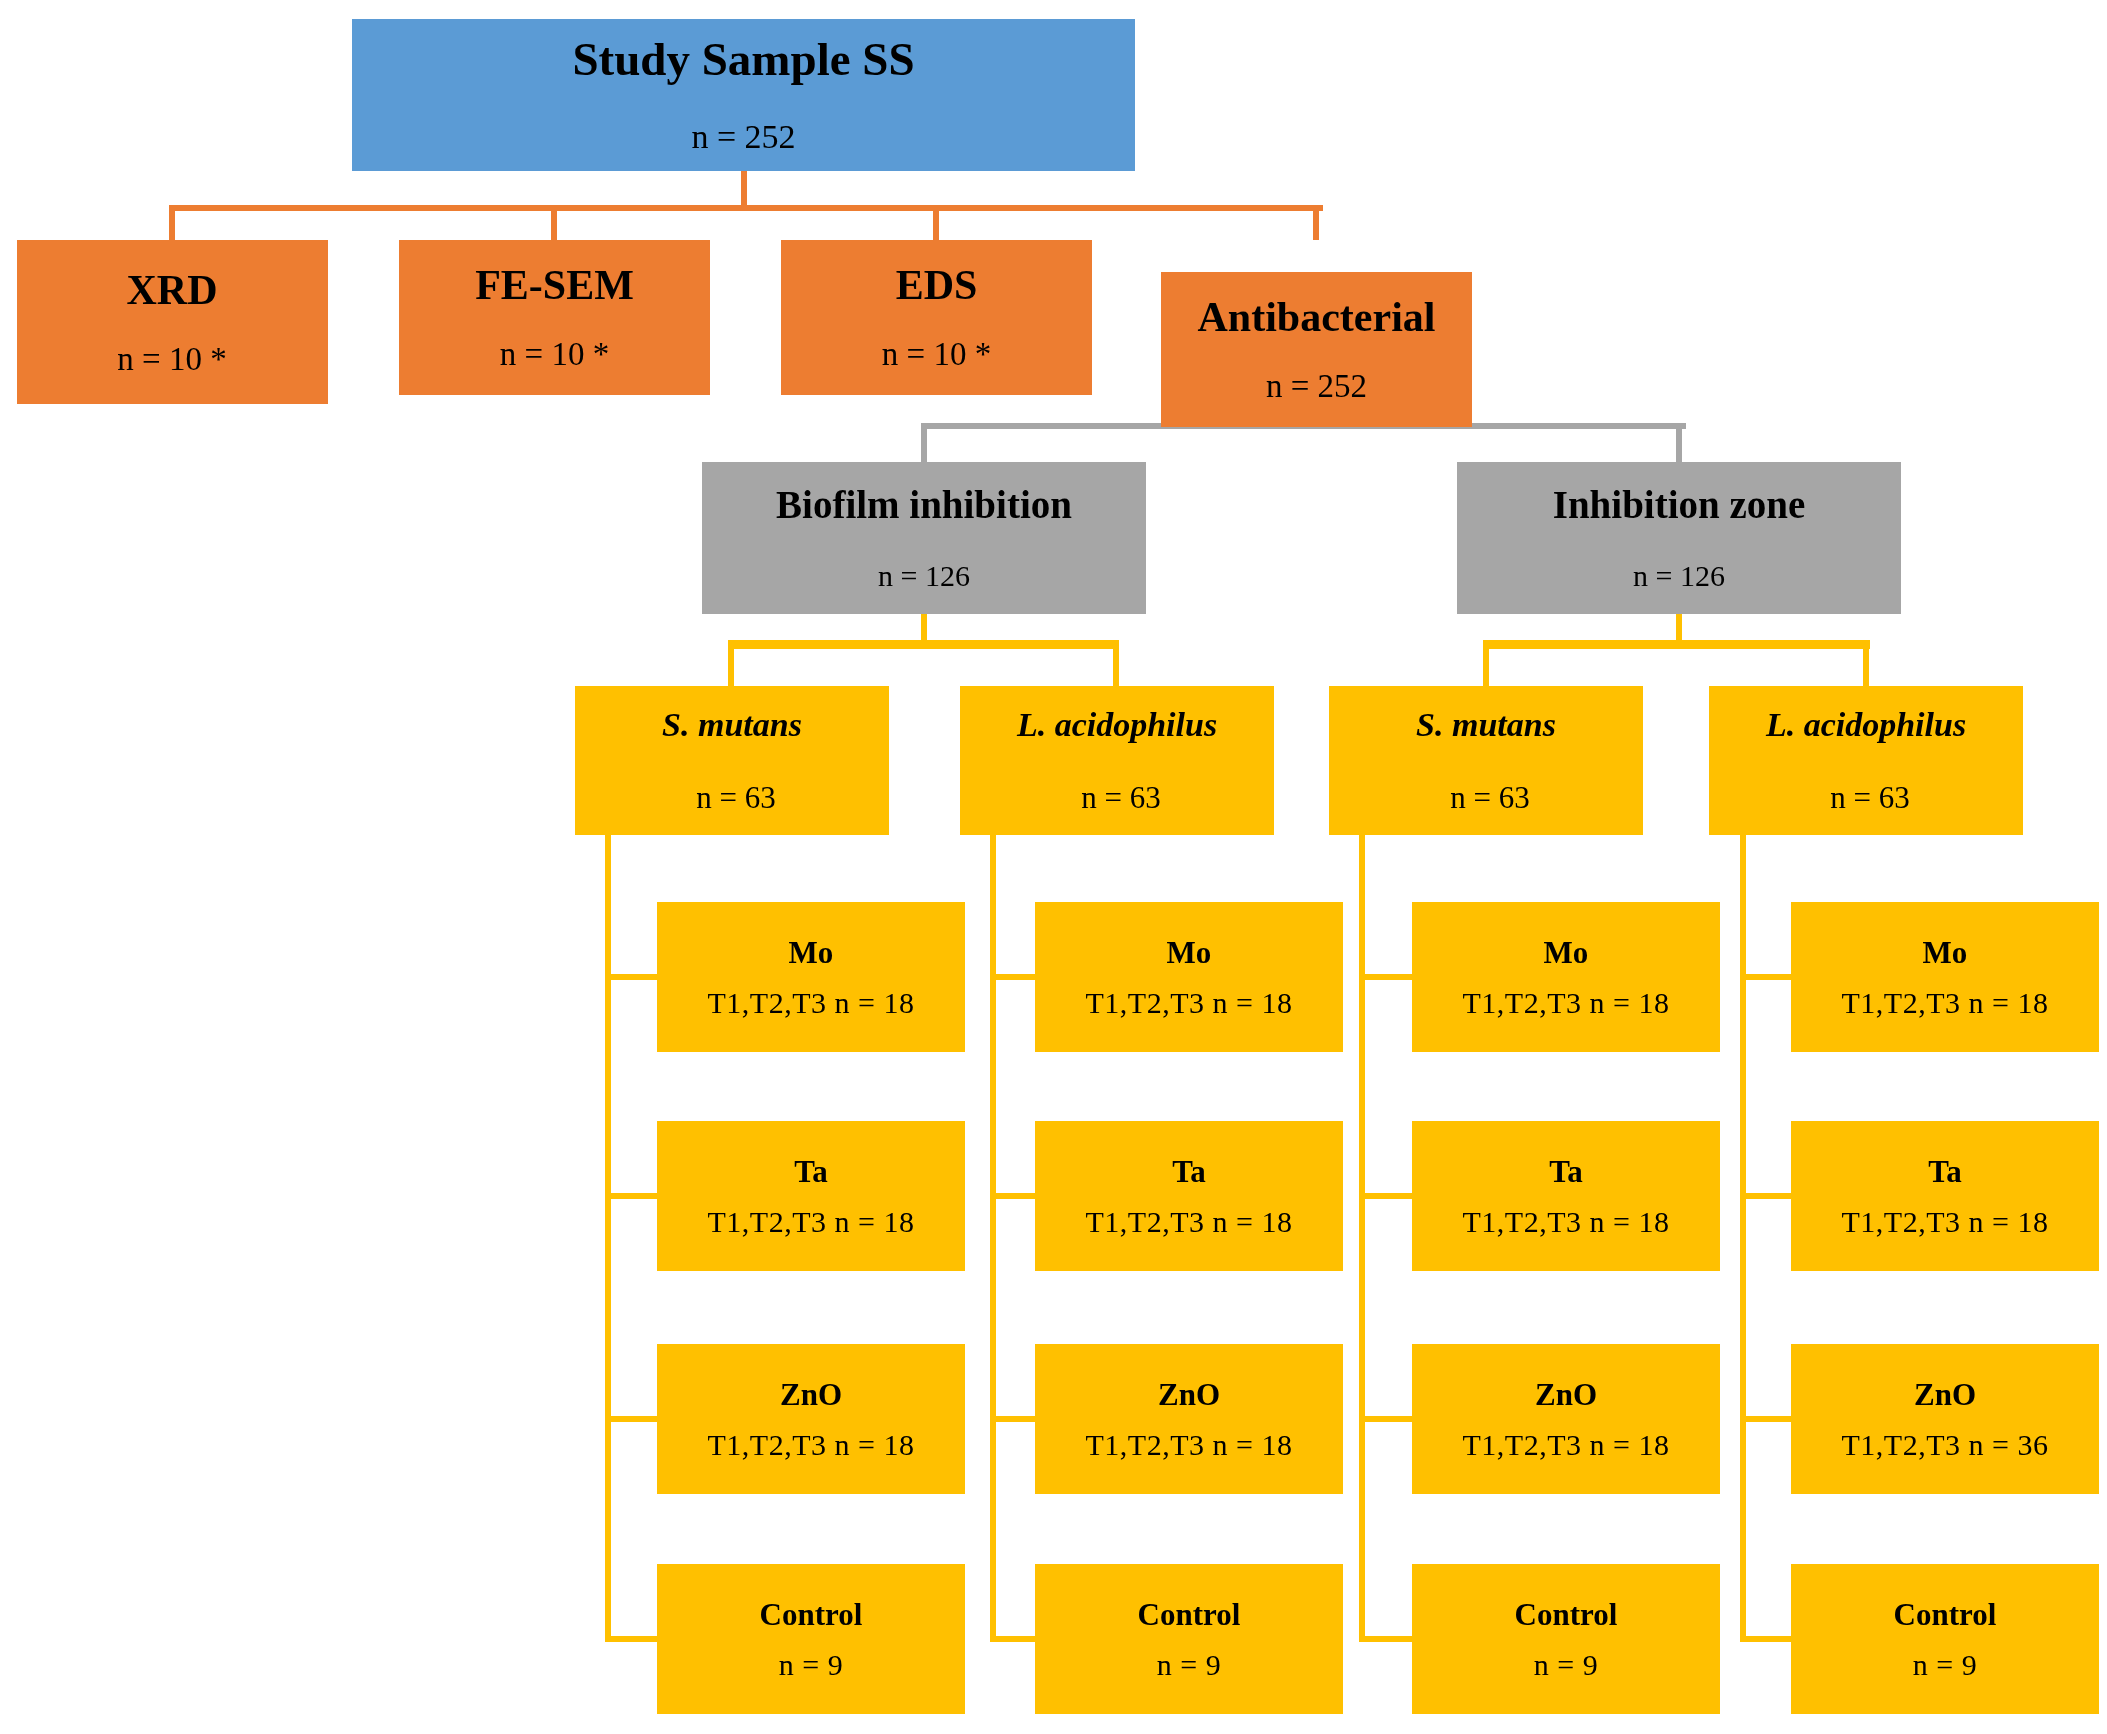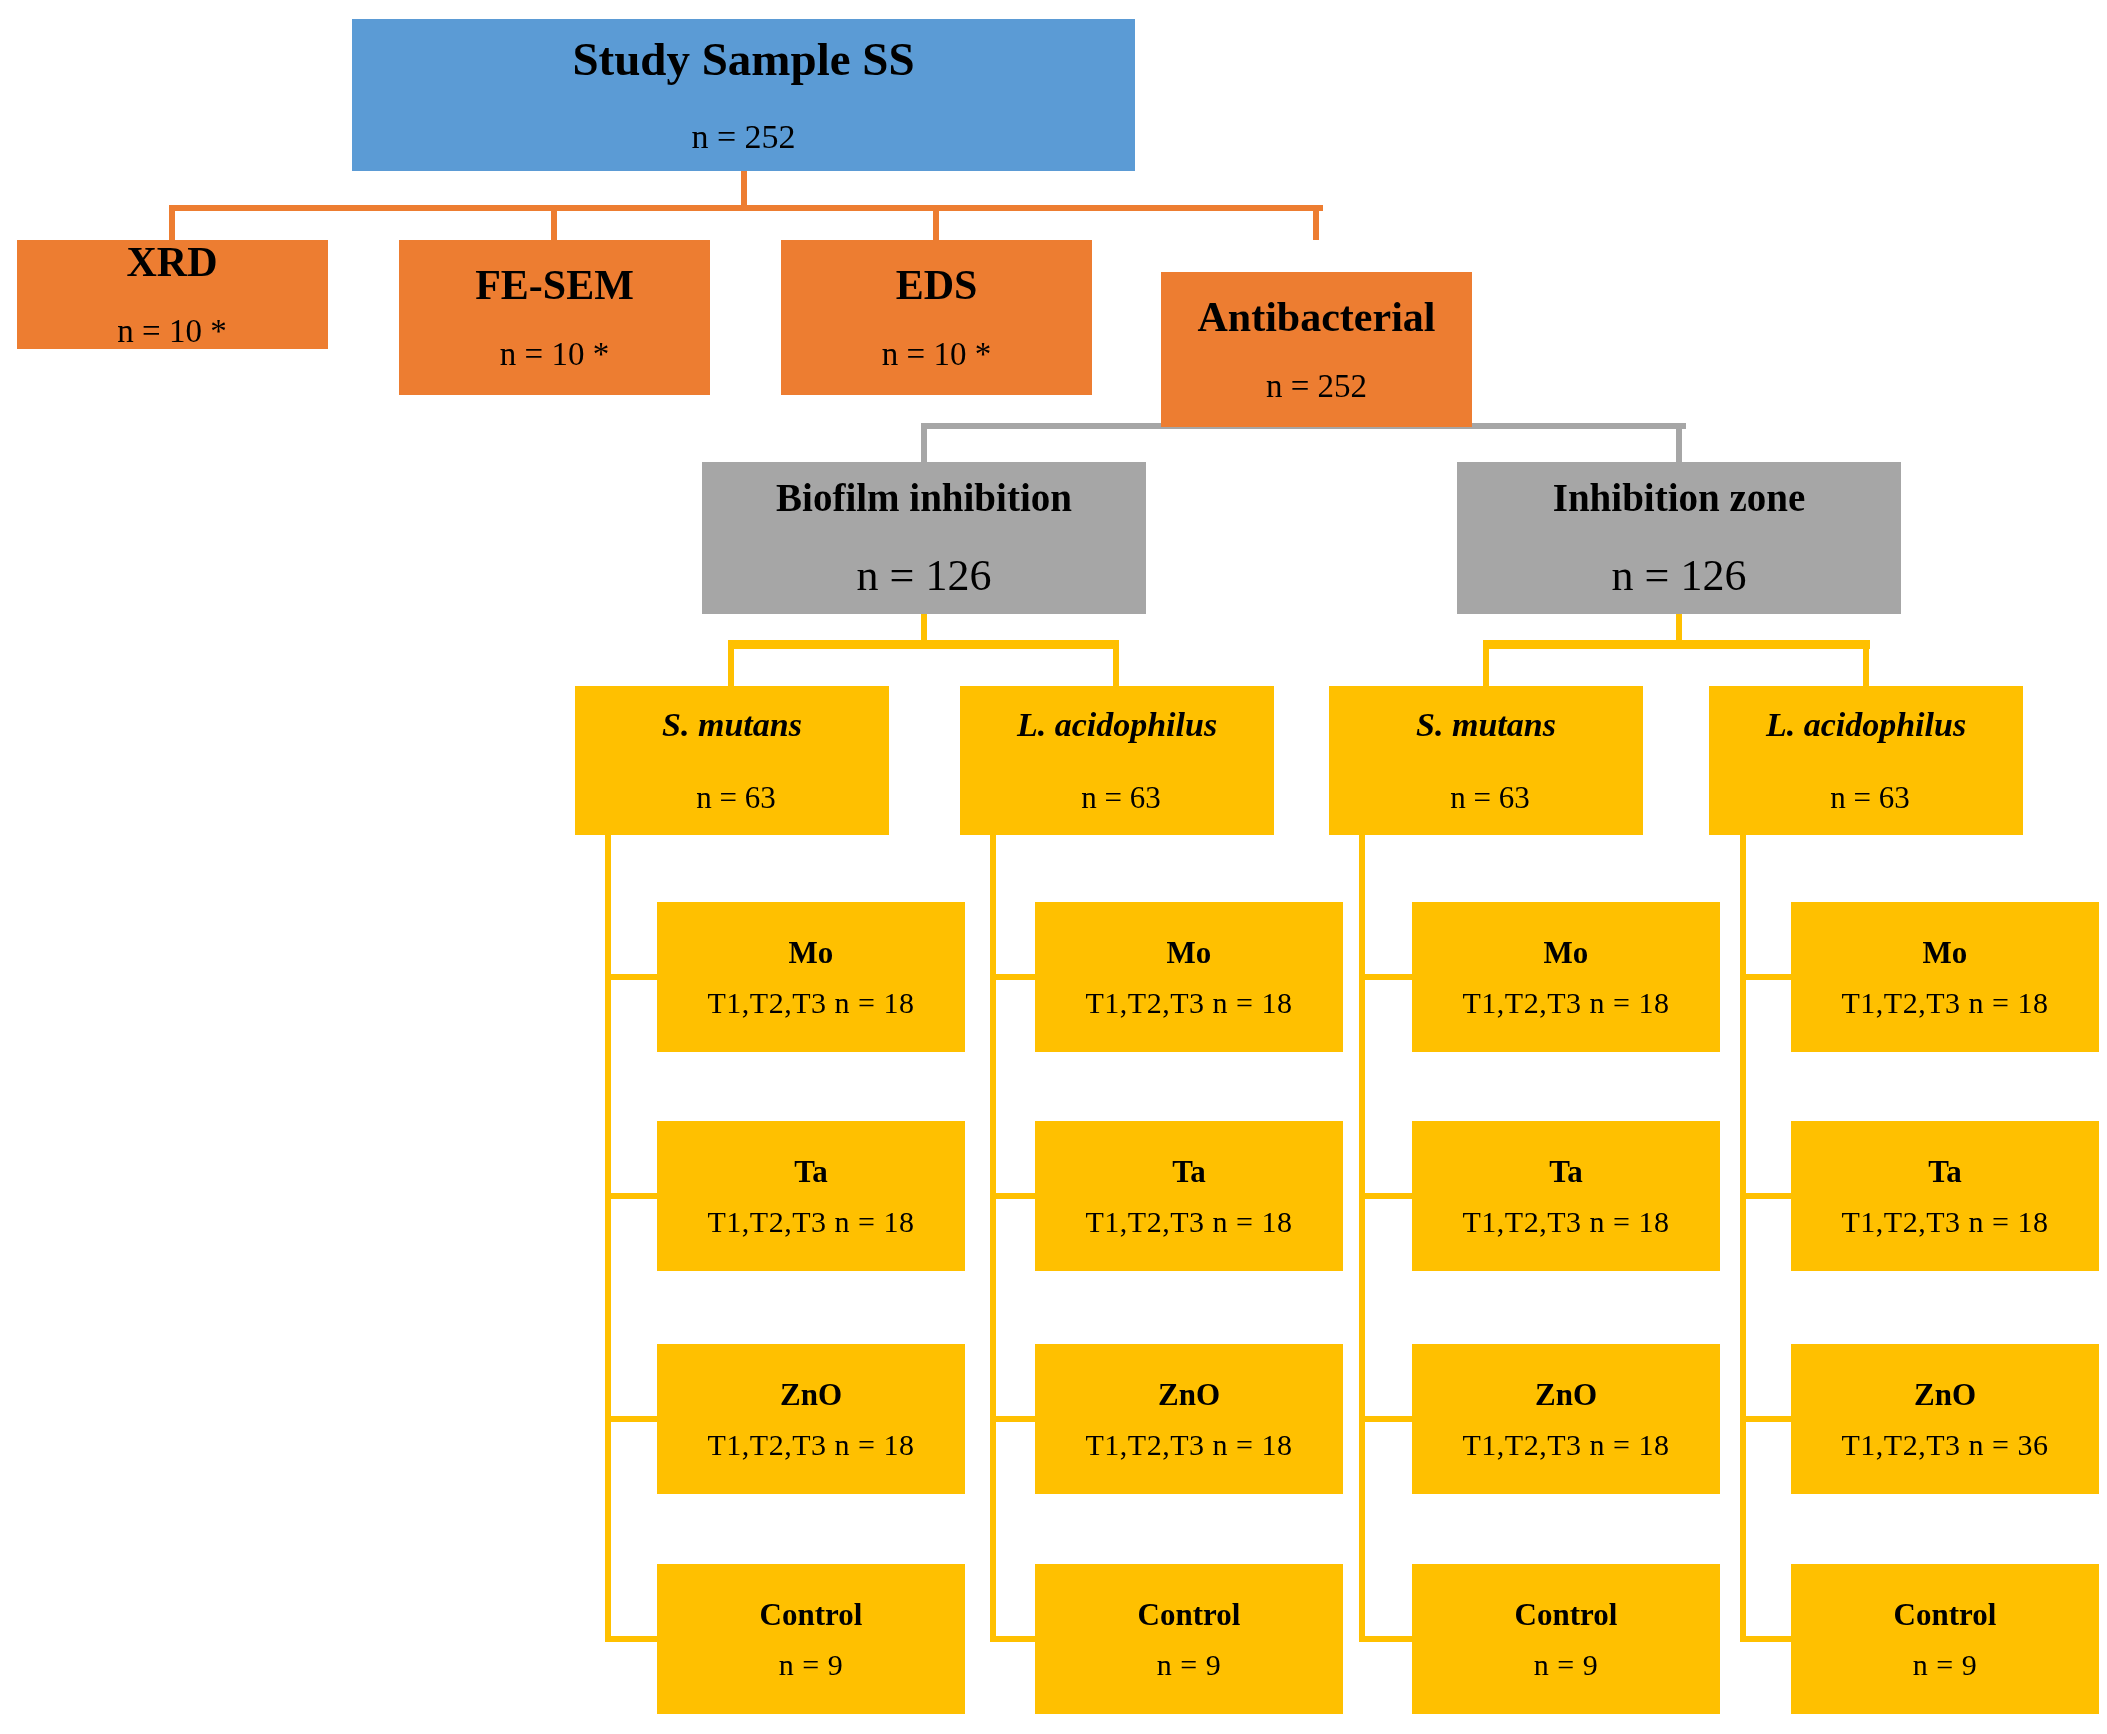--- a/index.html
+++ b/index.html
@@ -22,21 +22,21 @@
   .box-method {background:#ED7D31;row-gap:32px;}
   .box-assay  {background:#A6A6A6;row-gap:37px;align-items:center;}
   .box-species{background:#FFC000;row-gap:40px;}
   .box-leaf   {background:#FFC000;row-gap:20px;}
 
   .box-blue    .title{font-size:47px;font-weight:700;}
   .box-blue    .sub  {font-size:34px;}
   .box-method  .title{font-size:42px;font-weight:700;}
   .box-method  .sub  {font-size:33px;}
   .box-assay   .title{font-size:39px;font-weight:700;}
-  .box-assay   .sub  {font-size:44px;}
+  .box-assay   .sub  {font-size:30px;}
   .box-species .title{font-size:34px;font-weight:700;font-style:italic;}
   .box-species .sub  {font-size:31px;margin-left:8px;}
   .box-leaf    .title{font-size:31px;font-weight:700;}
   .box-leaf    .sub  {font-size:30px;letter-spacing:0.5px;}
 
   .line{position:absolute;}
   .l-orange{background:#ED7D31;}
   .l-gray  {background:#A6A6A6;}
   .l-gold  {background:#FFC000;}
 </style>
@@ -89,21 +89,21 @@
   <div class="line l-gold" style="left:1740px;top:974px;width:54px;height:6.4px;"></div>
   <div class="line l-gold" style="left:1740px;top:1193px;width:54px;height:6.4px;"></div>
   <div class="line l-gold" style="left:1740px;top:1416px;width:54px;height:6.4px;"></div>
   <div class="line l-gold" style="left:1740px;top:1636px;width:54px;height:6.4px;"></div>
 
   <div class="box box-blue" style="left:352px;top:18.7px;width:783px;height:152px;">
     <div class="title">Study Sample SS</div>
     <div class="sub">n = 252</div>
   </div>
 
-  <div class="box box-method" style="left:16.5px;top:240px;width:311px;height:109px;align-items:center;">
+  <div class="box box-method" style="left:16.5px;top:240px;width:311px;height:164px;align-items:center;">
     <div class="title">XRD</div>
     <div class="sub">n = 10 *</div>
   </div>
   <div class="box box-method" style="left:399px;top:240px;width:311px;height:155px;">
     <div class="title">FE-SEM</div>
     <div class="sub">n = 10 *</div>
   </div>
   <div class="box box-method" style="left:781px;top:240px;width:311px;height:155px;">
     <div class="title">EDS</div>
     <div class="sub">n = 10 *</div>

